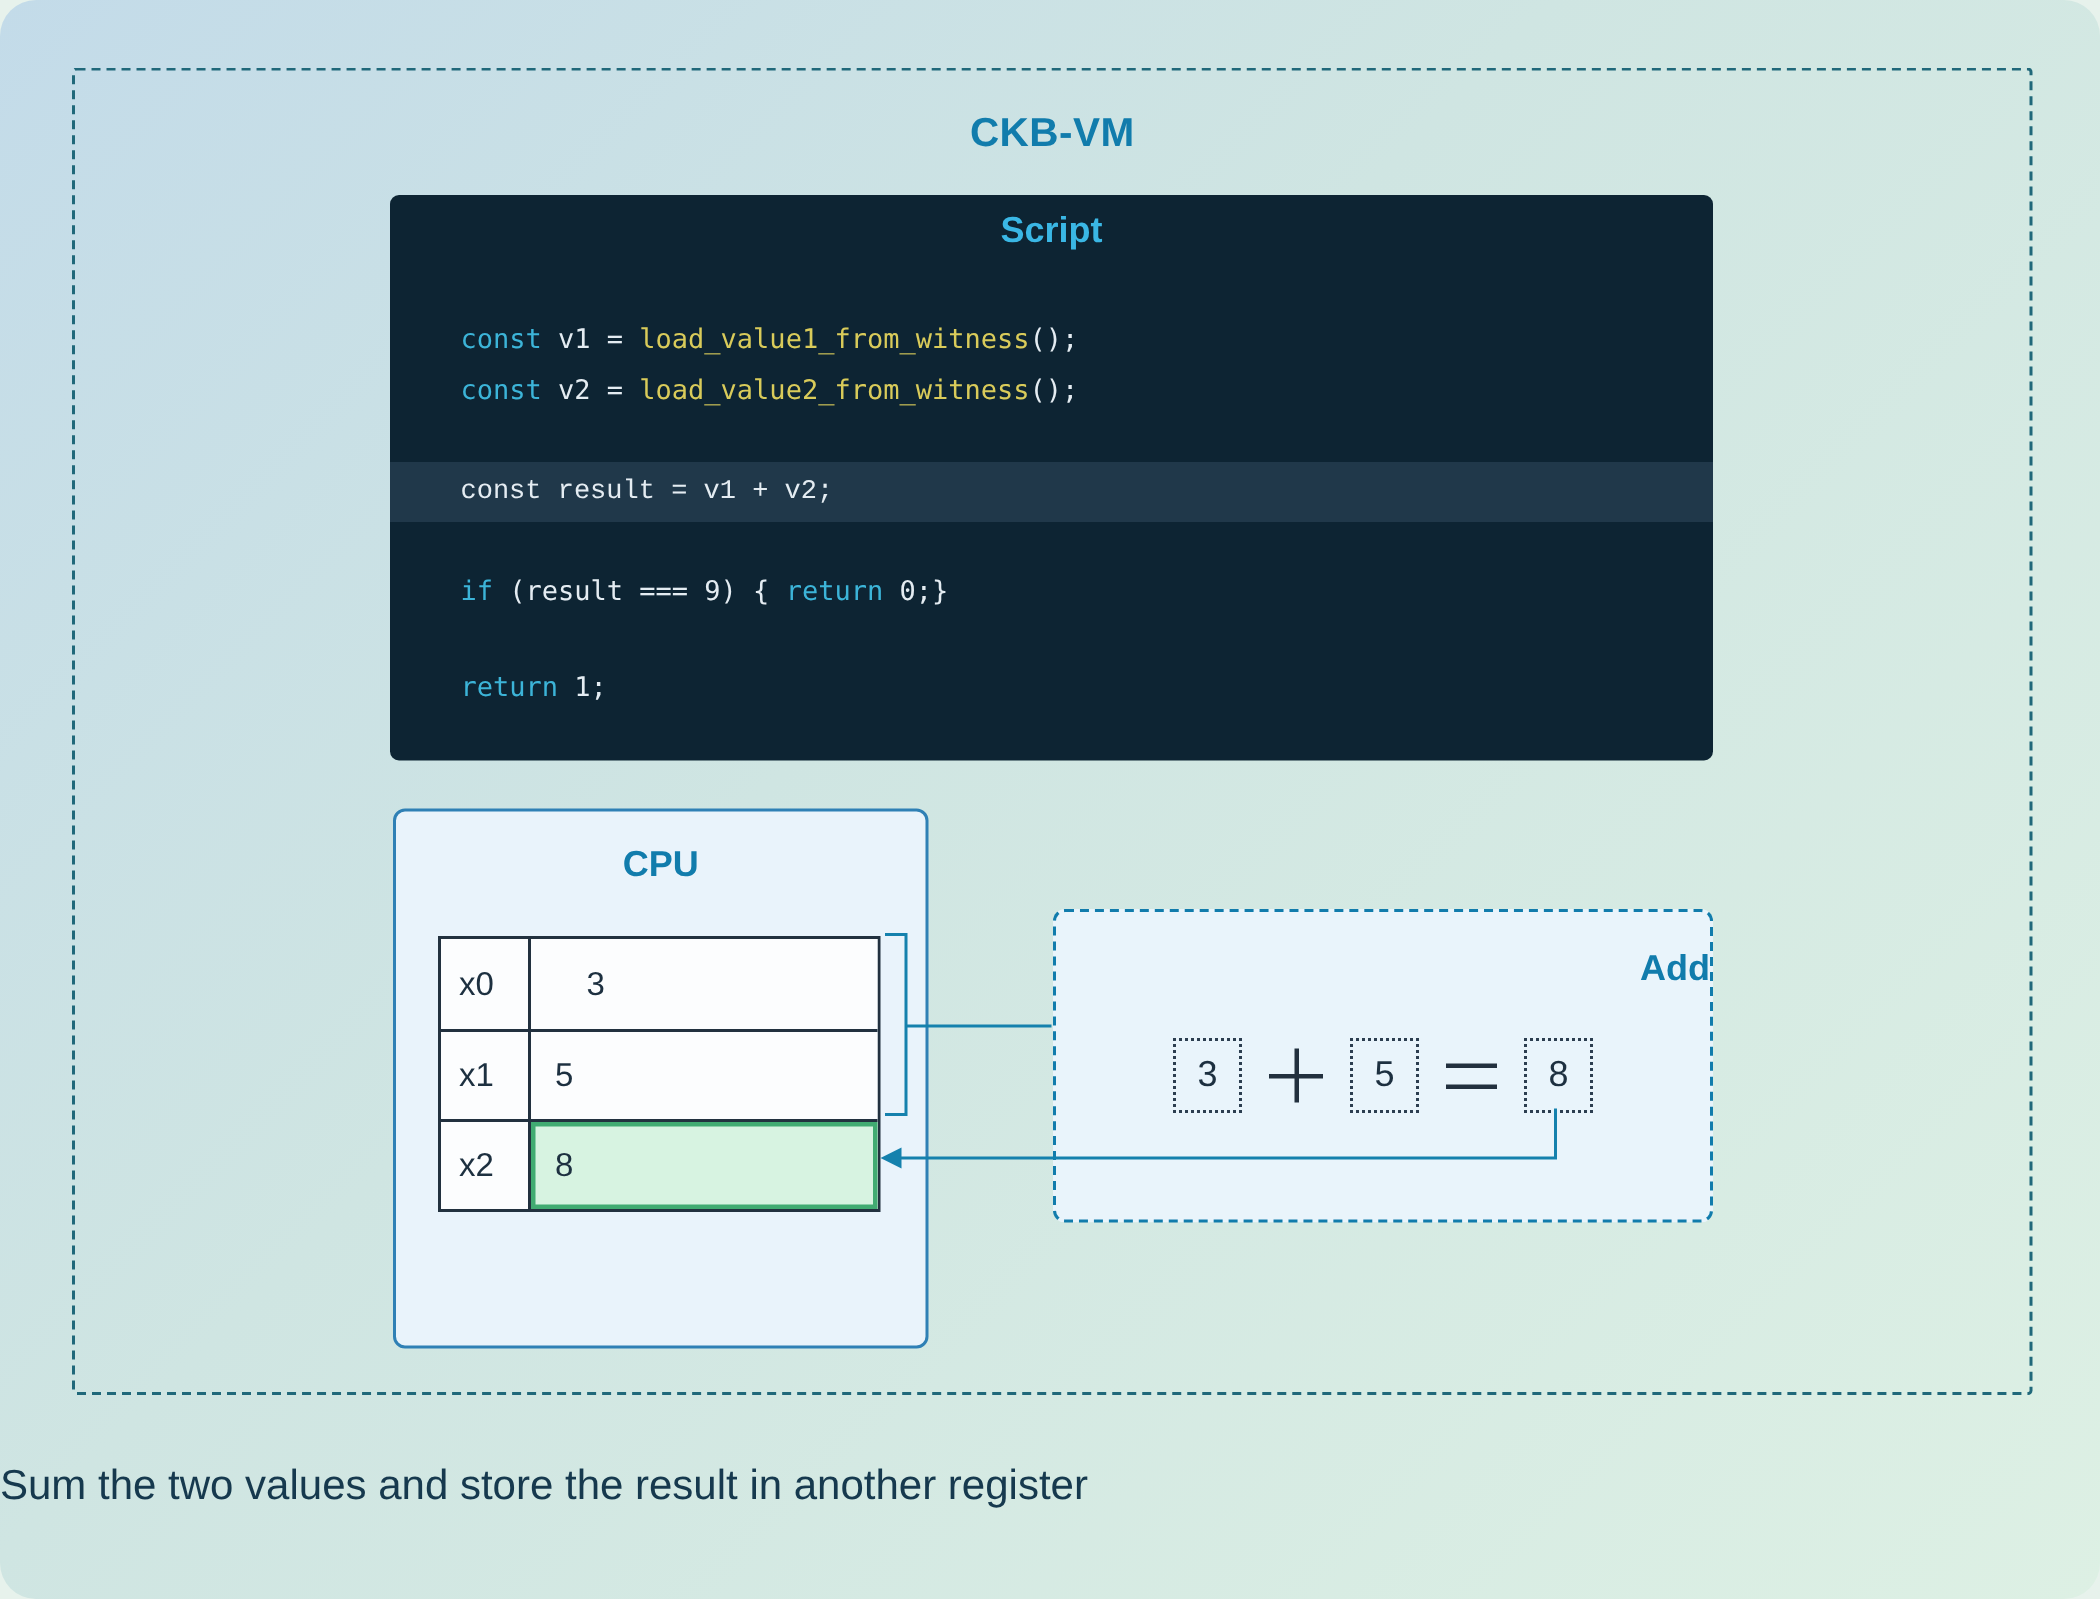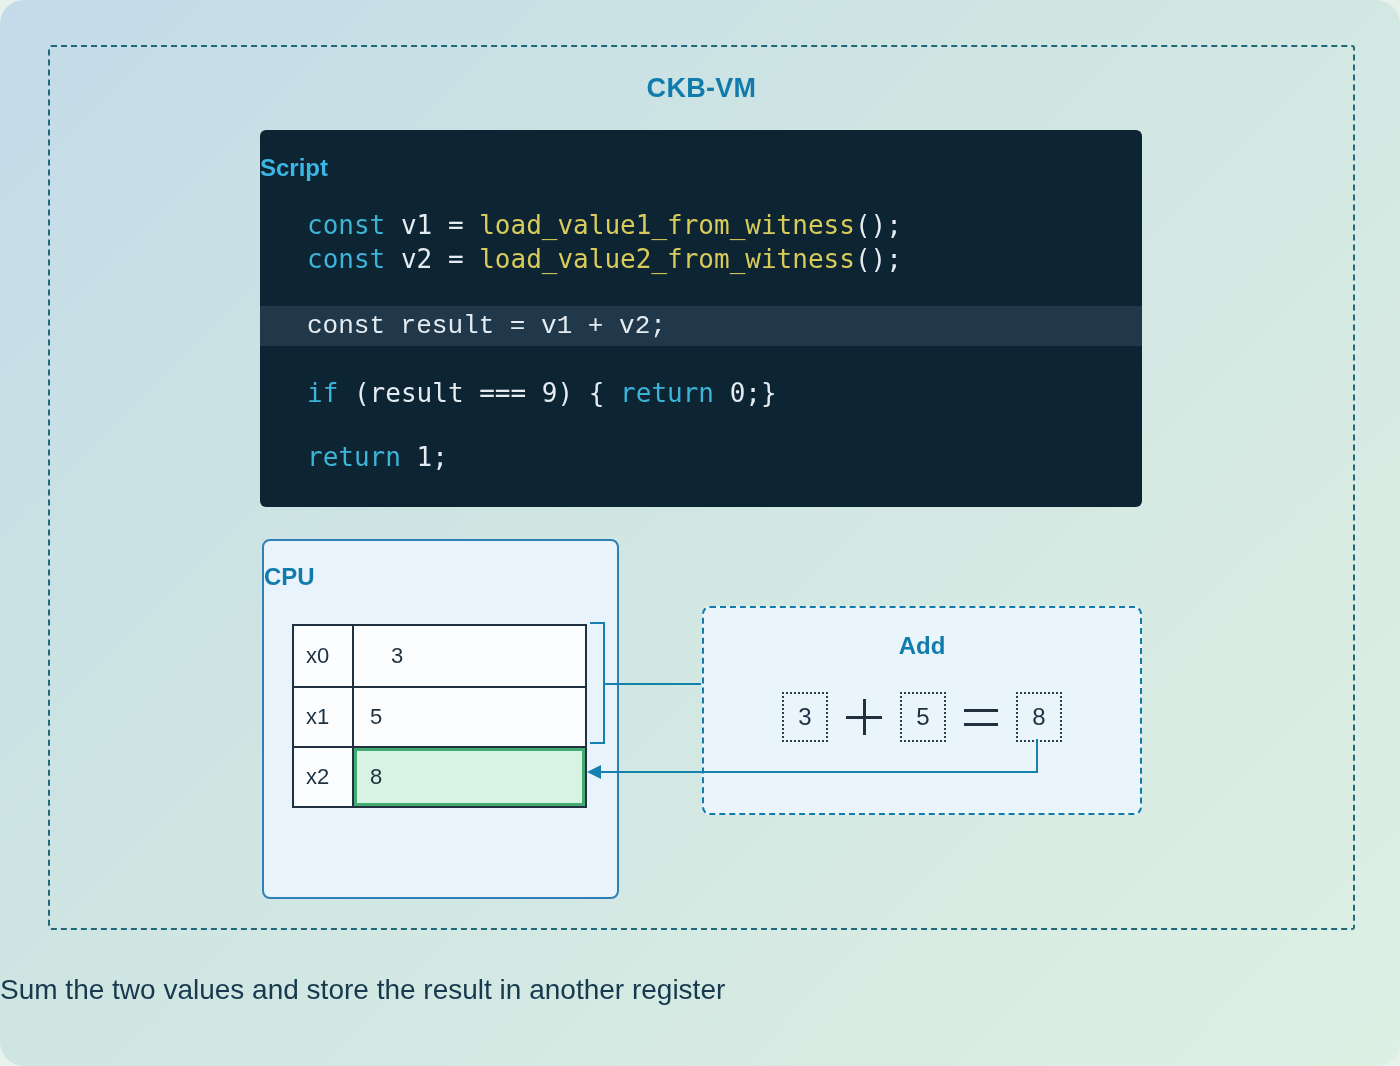--- a/index.html
+++ b/index.html
@@ -16,49 +16,49 @@
   }
   .vm-title {
     position:absolute; top:26px; left:0; width:100%; text-align:center;
     font-size:27px; font-weight:700; color:#117cac; letter-spacing:0.3px;
   }
   
   .code-block {
     position:absolute; left:210px; top:83px; width:882px; height:377px;
     background:#0d2433; border-radius:6px;
   }
-  .script-title { padding-top:24px; text-align:left; font-size:24px; font-weight:700; color:#3ab7e5; }
-  .code-lines { margin-top:26px; font-family:"DejaVu Sans Mono", monospace; font-size:26px; }
+  .script-title { padding-top:10px; text-align:center; font-size:24px; font-weight:700; color:#3ab7e5; }
+  .code-lines { margin-top:42px; font-family:"DejaVu Sans Mono", monospace; font-size:18px; }
   .code-line { height:34px; line-height:34px; padding-left:47px; white-space:pre; }
   .code-line.blank { height:30px; }
   .code-line.highlight { height:40px; line-height:40px; background:#20384a;font-family:Liberation Mono, monospace; }
   .tok-keyword { color:#3cb4d8; }
   .tok-function { color:#d9cb5a; }
   .tok-plain { color:#e4ecf2; }
   
   .cpu-box {
     position:absolute; left:212px; top:492px; width:357px; height:360px;
     background:#e9f3fb; border:2px solid #2f80b5; border-radius:8px;
   }
-  .cpu-title { padding-top:22px; text-align:left; font-size:24px; font-weight:700; color:#117cac; }
+  .cpu-title { padding-top:22px; text-align:center; font-size:24px; font-weight:700; color:#117cac; }
   .reg-table { position:absolute; left:28px; top:83px; width:295px; border:2px solid #22313f; }
   .reg-row { display:flex; height:60px; border-top:2px solid #22313f; background:#fcfdfe; }
   .reg-row:first-child { border-top:none;gap:21px; }
   .reg-label {
     width:60px; border-right:2px solid #22313f; display:flex; align-items:center;
     padding-left:12px; font-size:22px; color:#1d3040;
   }
   .reg-value { flex:1; display:flex; align-items:center; padding-left:16px; font-size:22px; color:#1d3040; }
   .reg-value.highlight { background:#d7f3e1; box-shadow:inset 0 0 0 3px #41ab72; }
   
   .add-box {
     position:absolute; left:652px; top:559px; width:440px; height:209px;
     background:#e9f4fb; border:2px dashed #117cac; border-radius:8px;
   }
-  .add-title { padding-top:24px; text-align:center; font-size:24px; font-weight:700; color:#117cac; }
+  .add-title { padding-top:24px; text-align:right; font-size:24px; font-weight:700; color:#117cac; }
   .equation { margin-top:32px; display:flex; justify-content:center; align-items:center; gap:18px; }
   .operand {
     width:46px; height:50px; border:2px dotted #2c3e50;
     display:flex; align-items:center; justify-content:center;
     font-size:24px; color:#1d3040;
   }
   .plus-icon { position:relative; width:36px; height:36px; }
   .plus-icon .bar.h { position:absolute; left:0; top:16.5px; width:36px; height:3px; background:#22303e; }
   .plus-icon .bar.v { position:absolute; left:16.5px; top:0; width:3px; height:36px; background:#22303e; }
   .equals-icon { position:relative; width:34px; height:17px; }

